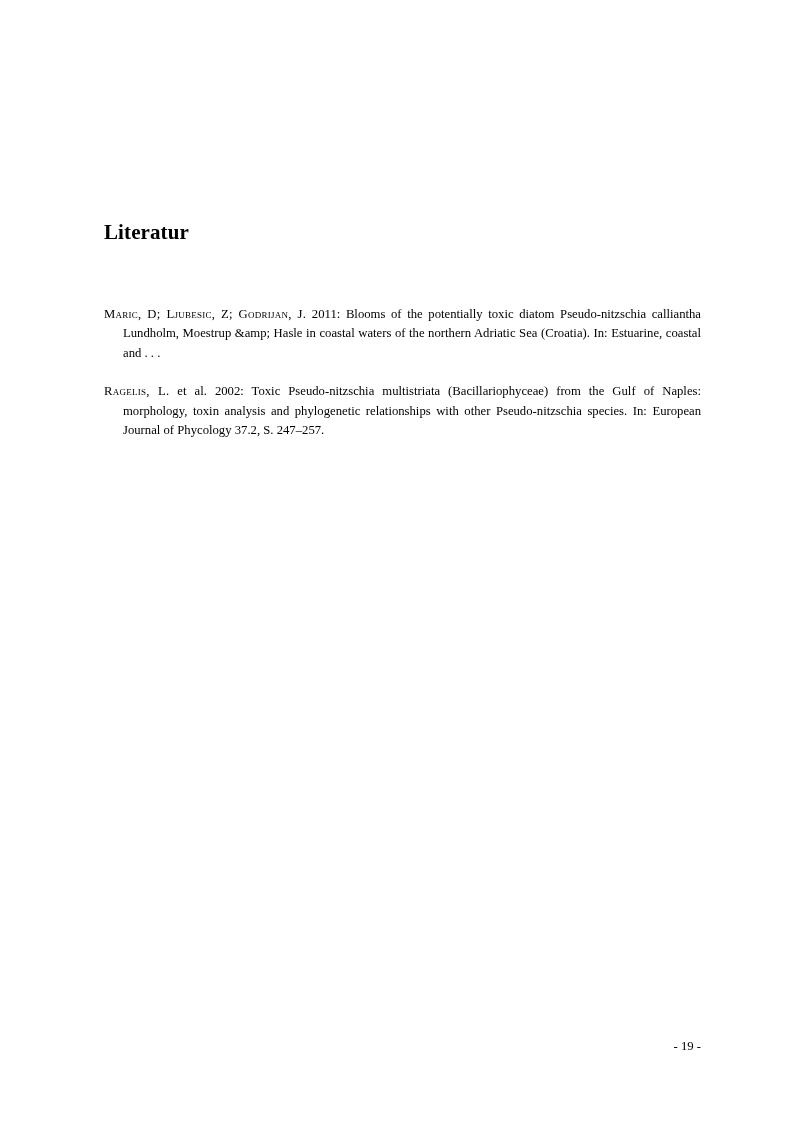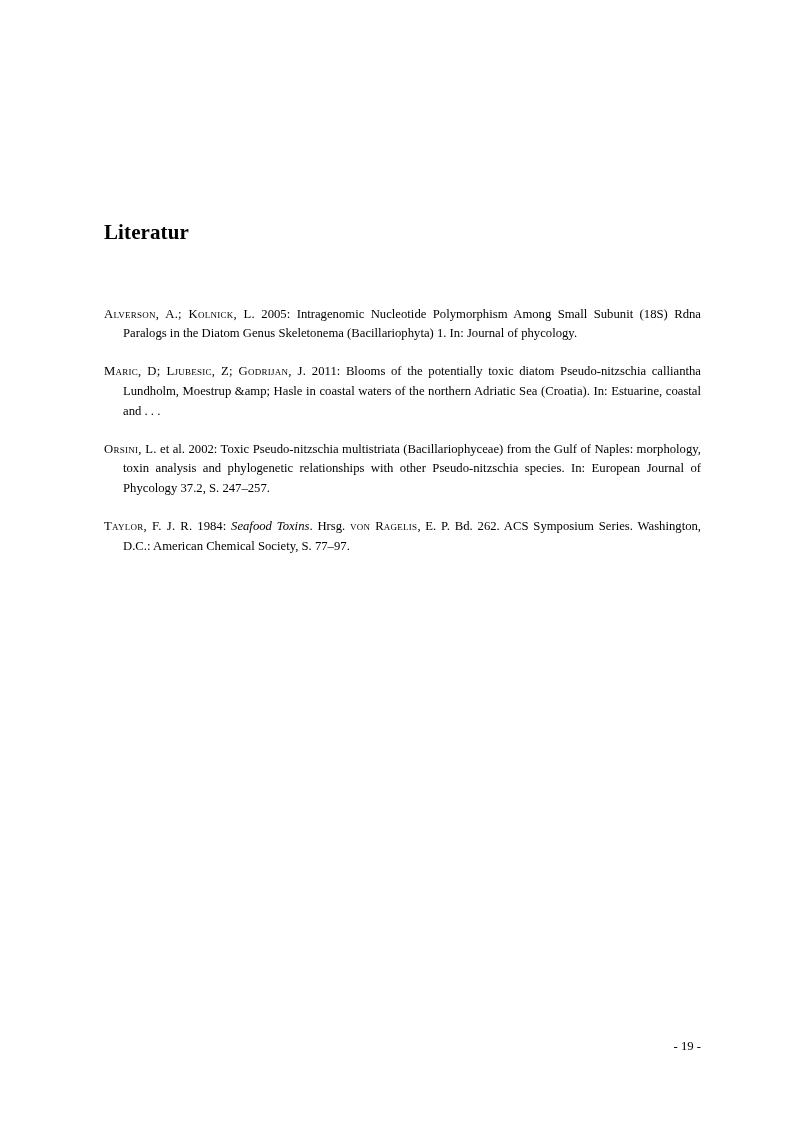--- a/index.html
+++ b/index.html
@@ -72,26 +72,24 @@
 </style>
 </head>
 <body>
 
 <div class="page">
 
   <h1 class="heading">Literatur</h1>
 
   <div class="biblio">
 
-    <p class="entry"><span class="sc">Alverson, A.; Kolnick, L.</span><span> 2005: Intragenomic Nucleotide Polymorphism Among Small Subunit (18S) Rdna Paralogs in the Diatom Genus Skeletonema (Bacillariophyta) 1. In: Journal of phycology.</span></p>
 
     <p class="entry"><span class="sc">Maric, D; Ljubesic, Z; Godrijan, J.</span><span> 2011: Blooms of the potentially toxic diatom Pseudo-nitzschia calliantha Lundholm, Moestrup &amp;amp; Hasle in coastal waters of the northern Adriatic Sea (Croatia). In: Estuarine, coastal and . . .</span></p>
 
-    <p class="entry"><span class="sc">Orsini, L.</span><span> et al. 2002: Toxic Pseudo-nitzschia multistriata (Bacillariophyceae) from the Gulf of Naples: morphology, toxin analysis and phylogenetic relationships with other Pseudo-nitzschia species. In: European Journal of Phycology 37.2, S. 247–257.</span></p>
+    <p class="entry"><span class="sc">Ragelis, L.</span><span> et al. 2002: Toxic Pseudo-nitzschia multistriata (Bacillariophyceae) from the Gulf of Naples: morphology, toxin analysis and phylogenetic relationships with other Pseudo-nitzschia species. In: European Journal of Phycology 37.2, S. 247–257.</span></p>
 
-    <p class="entry"><span class="sc">Taylor, F. J. R.</span><span> 1984: </span><span class="it">Seafood Toxins</span><span>. Hrsg. </span><span class="sc">von</span><span> </span><span class="sc">Ragelis</span><span>, E. P. Bd. 262. ACS Symposium Series. Washington, D.C.: American Chemical Society, S. 77–97.</span></p>
 
 
   </div>
 
   <div class="folio">- 19 -</div>
 
 </div>
 
 </body></html>

